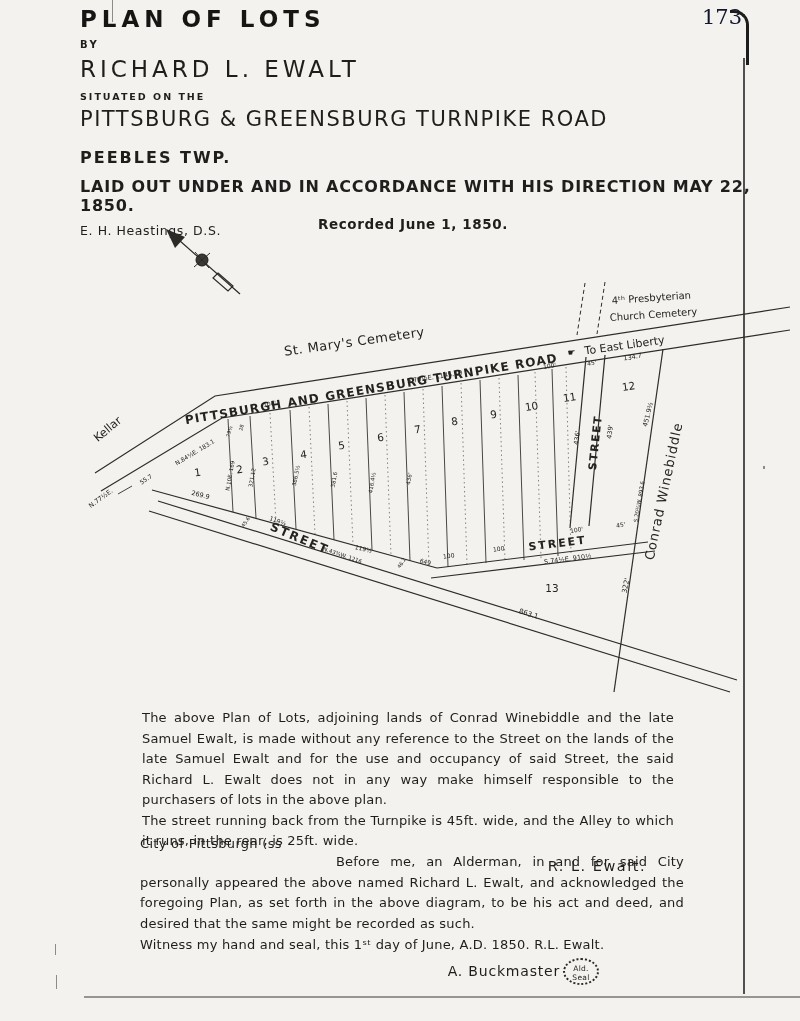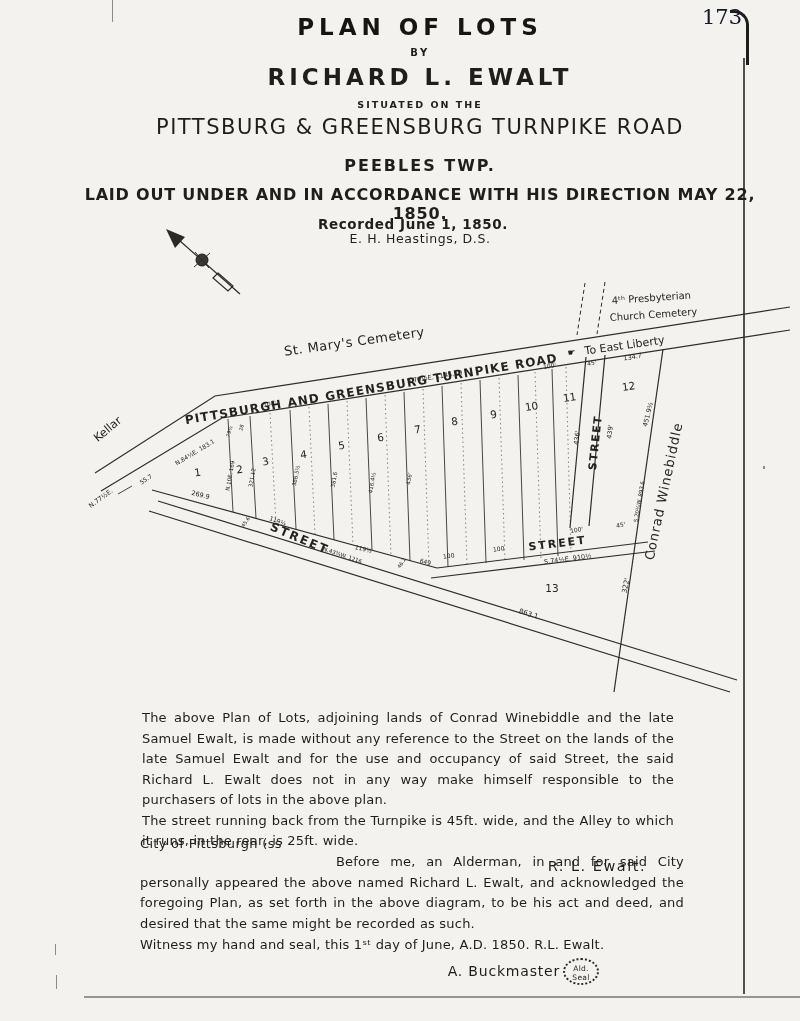--- a/index.html
+++ b/index.html
@@ -3,24 +3,24 @@
 <meta charset="utf-8">
 <style>
   html,body{margin:0;padding:0;}
   body{
     width:800px;height:1021px;position:relative;overflow:hidden;
     background:#f3f2ee;
     font-family:"DejaVu Sans",sans-serif;color:#1f1e1c;
   }
   .abs{position:absolute;}
   
-  #title-block{left:80px;top:14px;width:680px;text-align:center;}
+  #title-block{left:80px;top:6px;width:680px;text-align:left;}
   .t-main{font-weight:bold;font-size:23px;letter-spacing:5px;color:#161513;}
   .t-by{font-weight:bold;font-size:10px;letter-spacing:2.5px;margin-top:7px;}
-  .t-name{font-weight:bold;font-size:23px;letter-spacing:4px;margin-top:6px;}
+  .t-name{font-weight:normal;font-size:23px;letter-spacing:4px;margin-top:6px;}
   .t-situated{font-weight:bold;font-size:9.5px;letter-spacing:2px;margin-top:9px;}
   .t-road{font-weight:normal;font-size:21px;letter-spacing:1.5px;margin-top:5px;}
   .t-twp{font-weight:bold;font-size:16px;letter-spacing:2px;margin-top:17px;}
   .t-laid{font-weight:bold;font-size:16px;letter-spacing:.8px;margin-top:10px;}
   .t-surveyor{font-size:12.5px;letter-spacing:.6px;margin-top:8px;}
   
   #recorded{left:318px;top:216px;font-size:13.5px;font-weight:bold;letter-spacing:.6px;}
   
   .para{font-size:13px;line-height:20.5px;letter-spacing:.2px;text-align:justify;}
   #notes{left:142px;top:708px;width:532px;}

